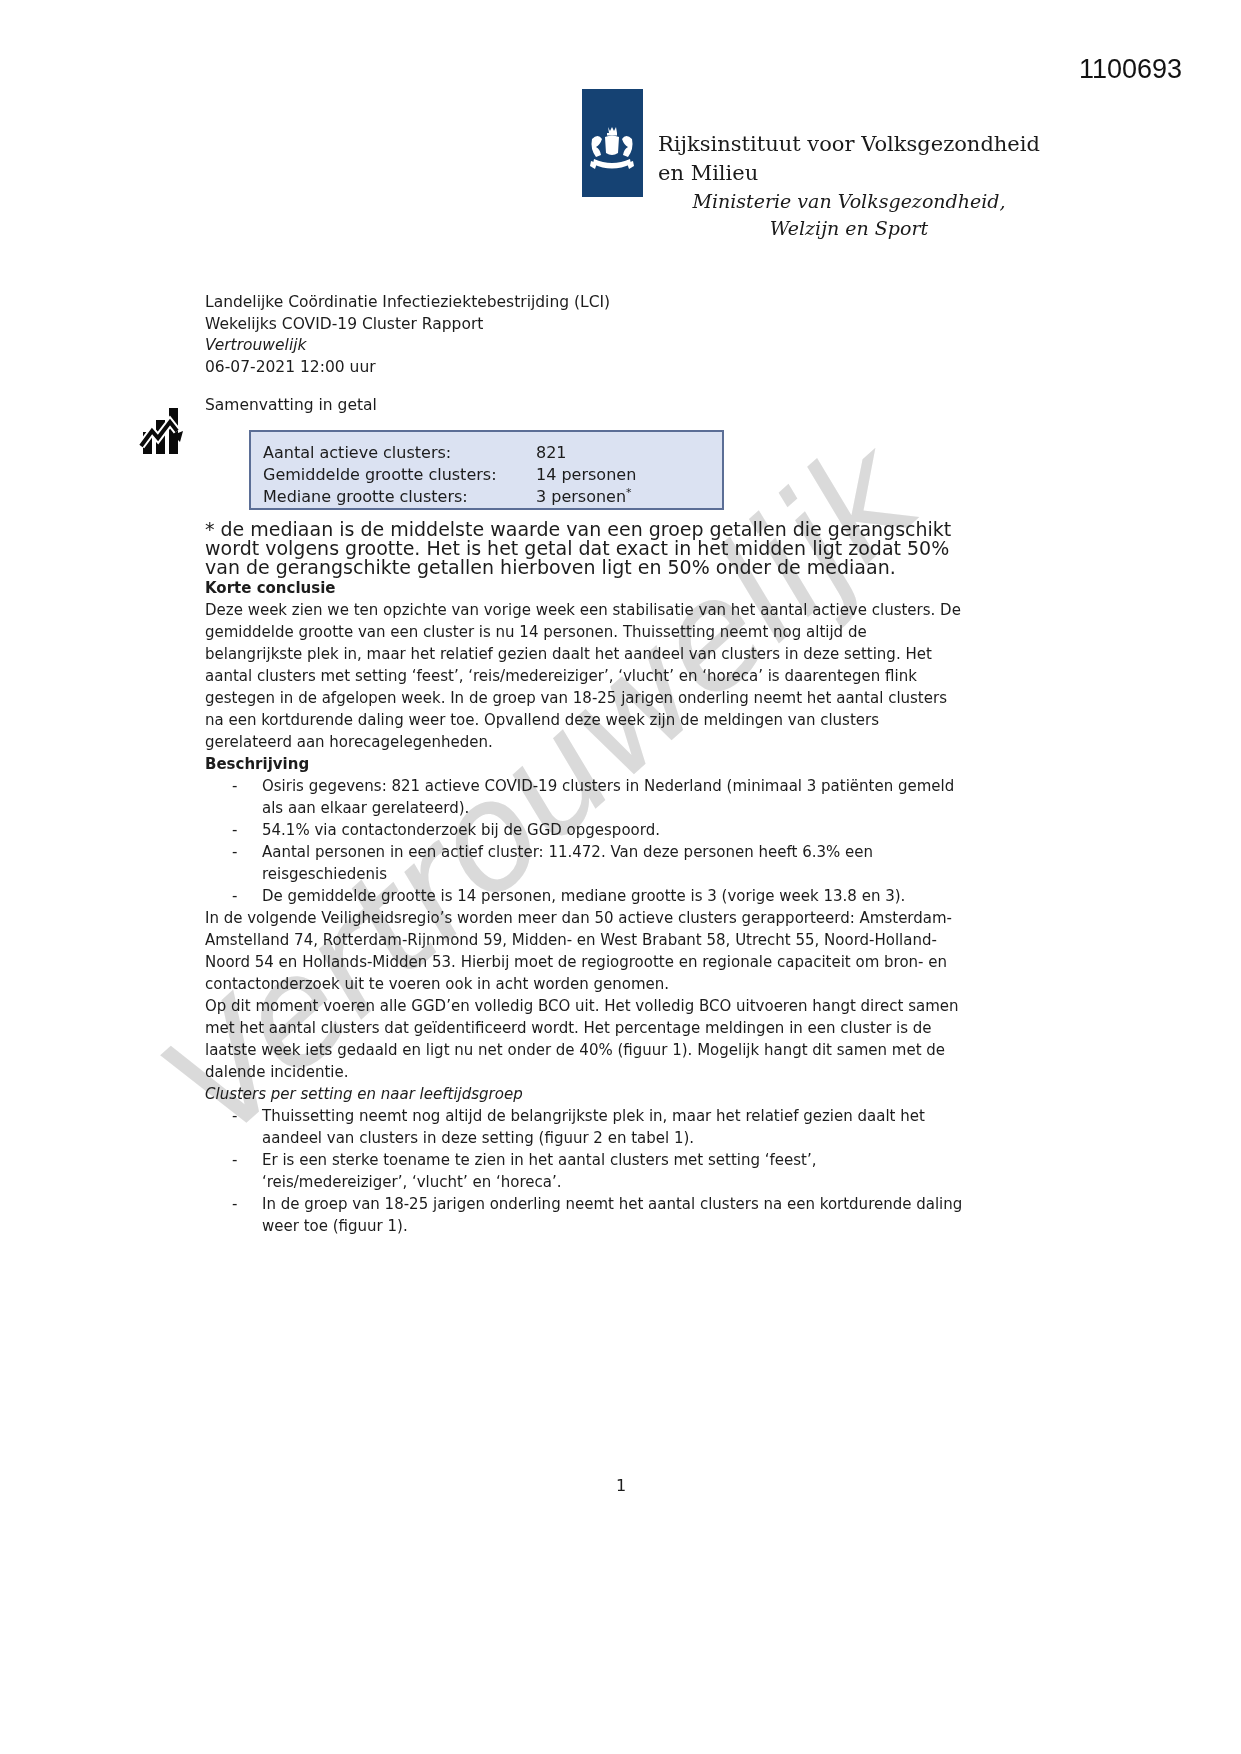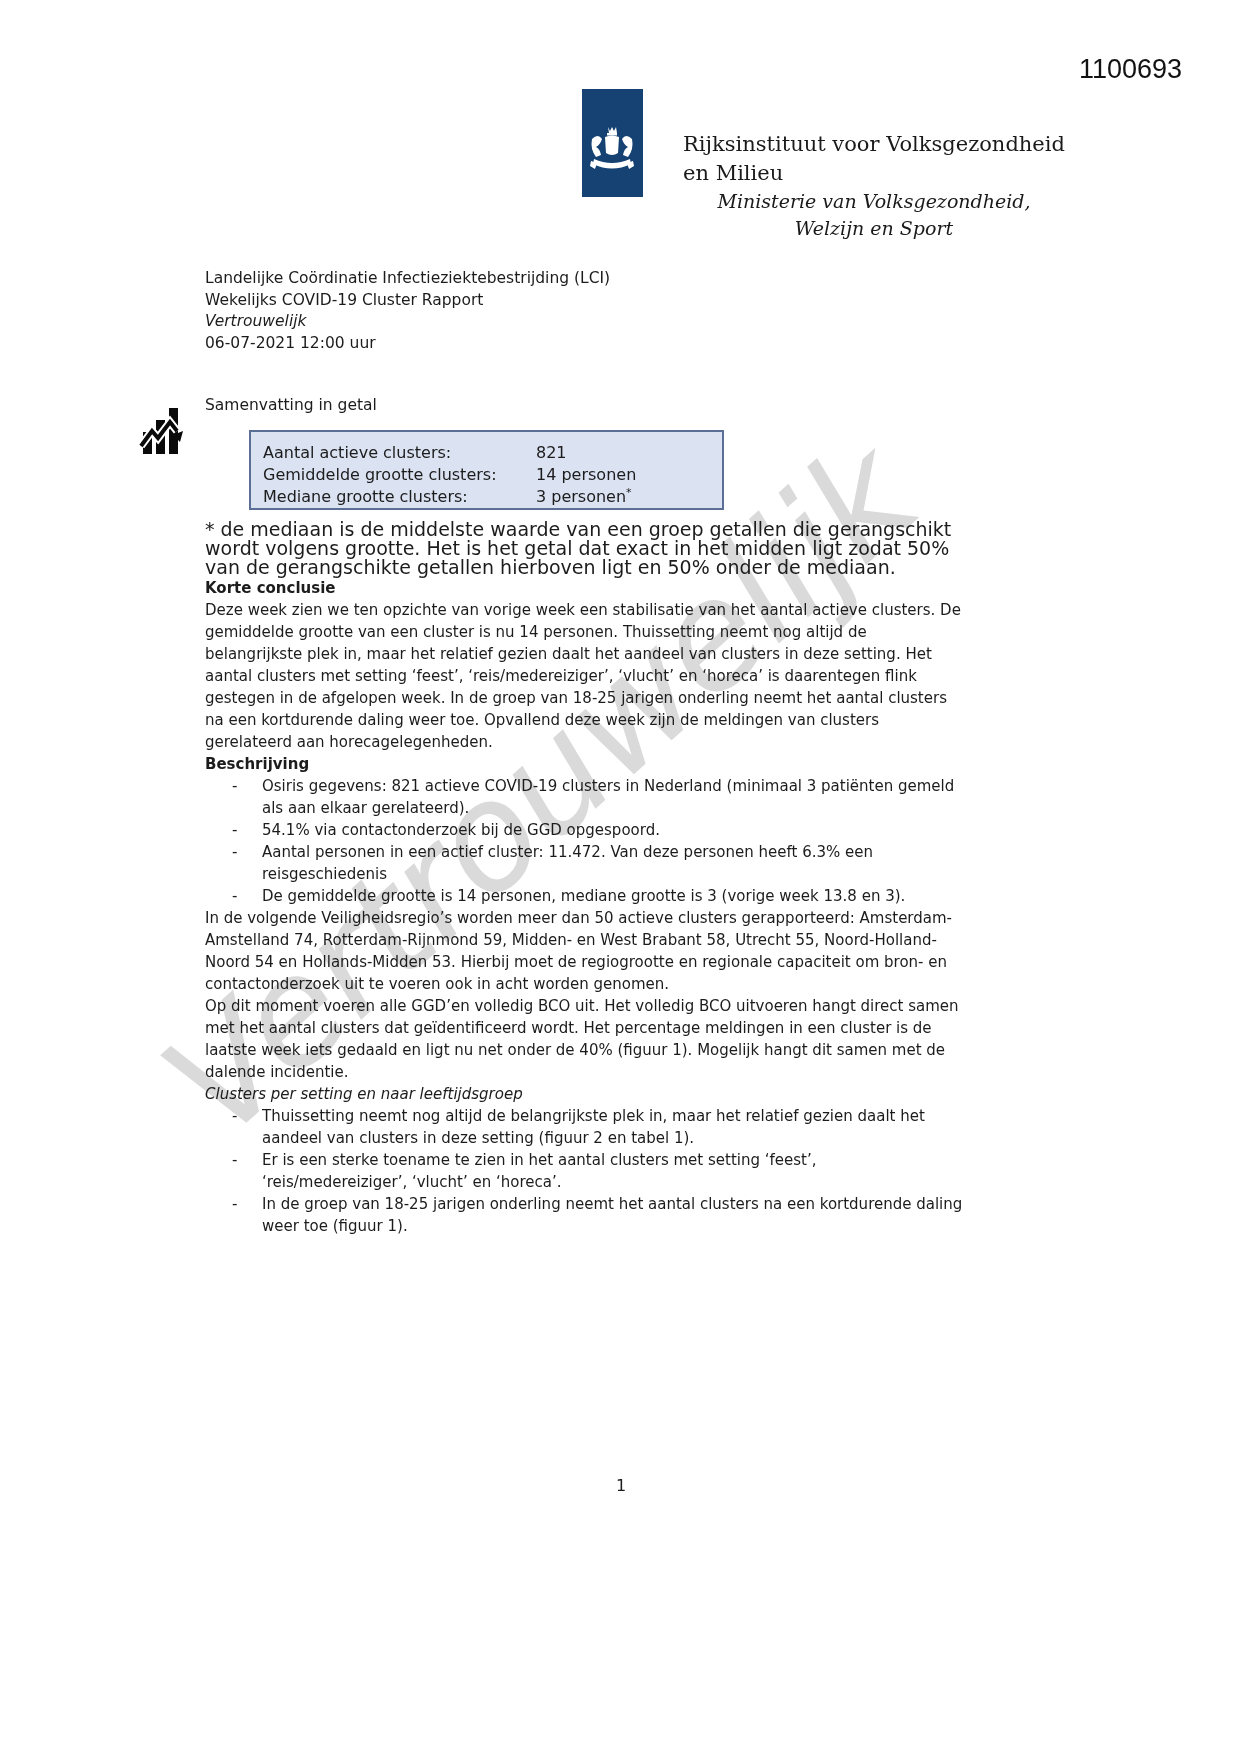--- a/index.html
+++ b/index.html
@@ -25,31 +25,31 @@
     font-family:"Liberation Sans",sans-serif;
     font-size:27px;color:#121212;z-index:2;
   }
   
   .logo-flag{
     position:absolute;left:582px;top:89px;width:61px;height:108px;
     background:#154273;z-index:2;
   }
   .logo-flag svg{position:absolute;left:6px;top:36px;}
   .logo-text{
-    position:absolute;left:683px;top:130px;z-index:2;line-height:29px;
+    position:absolute;left:658px;top:130px;z-index:2;line-height:29px;
   }
   .logo-text .inst{
     font-family:"DejaVu Serif",serif;font-size:21px;color:#1a1a1a;
   }
   .logo-text .min{
     font-family:"DejaVu Serif",serif;font-style:italic;font-size:19px;color:#1a1a1a;line-height:27px;text-align:center;
   }
   
   .address{
-    position:absolute;left:205px;top:268px;z-index:2;
+    position:absolute;left:205px;top:292px;z-index:2;
     font-size:15.5px;line-height:21.5px;
   }
   .address .italic{font-style:italic;}
   
   .chart-icon{position:absolute;left:139px;top:404px;z-index:2;}
   
   .summary-title{
     position:absolute;left:205px;top:396px;z-index:2;font-size:15.5px;
   }
   .summary-box{

